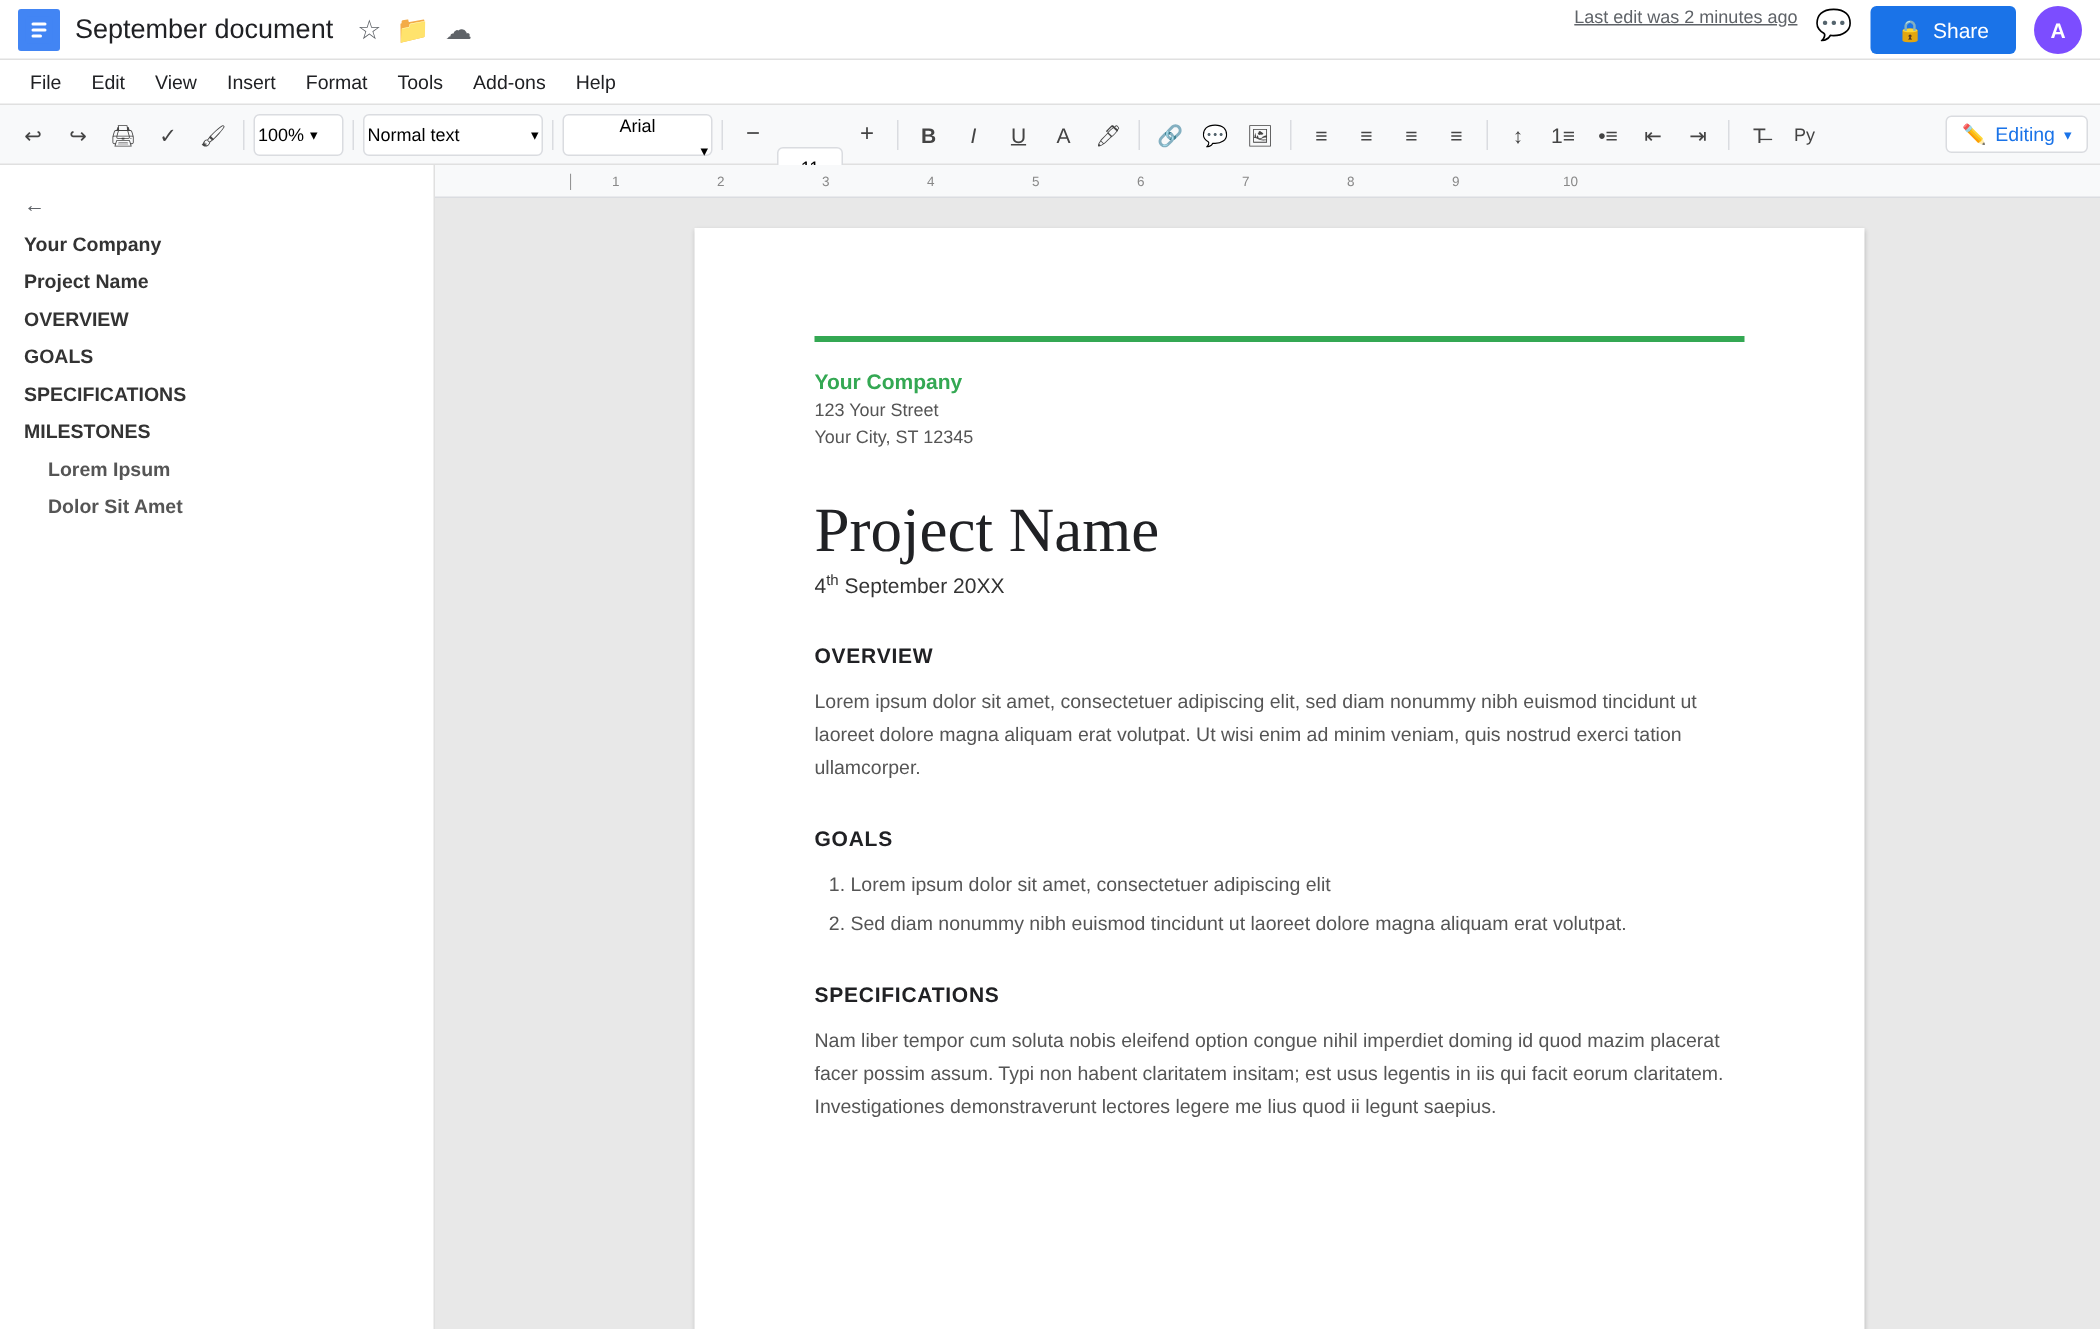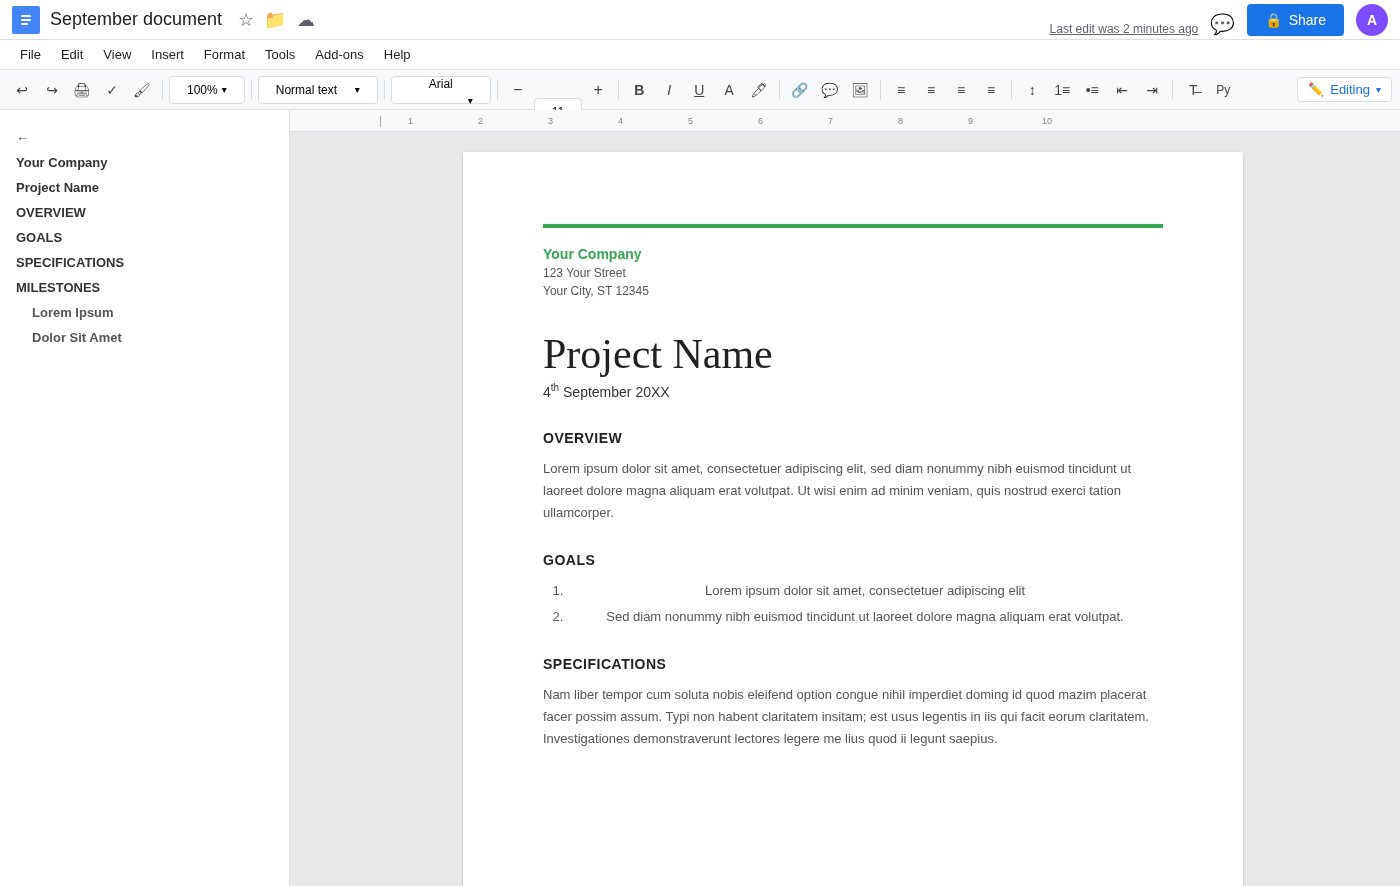--- a/index.html
+++ b/index.html
@@ -18,21 +18,21 @@
     .doc-icon {
       width: 28px; height: 28px;
       background: #4285f4;
       border-radius: 2px;
       display: flex; align-items: center; justify-content: center;
       color: white; font-size: 16px; flex-shrink: 0;
     }
     .title-bar-title { font-size: 18px; color: #202124; font-weight: 400; }
     .title-bar-icons { display: flex; gap: 10px; align-items: center; margin-left: 6px; }
     .title-bar-icon { color: #5f6368; font-size: 18px; cursor: pointer; }
-    .title-bar-right { margin-left: auto; display: flex; align-items: flex-end; gap: 12px; }
+    .title-bar-right { margin-left: auto; display: flex; align-items: flex-start; gap: 12px; }
     .chat-icon { color: #5f6368; font-size: 20px; cursor: pointer; }
     .share-btn {
       background: #1a73e8; color: white; border: none; border-radius: 4px;
       padding: 8px 18px; font-size: 14px; font-weight: 500; cursor: pointer;
       display: flex; align-items: center; gap: 6px;
     }
     .avatar {
       width: 32px; height: 32px; border-radius: 50%;
       background: #7c4dff; color: white;
       display: flex; align-items: center; justify-content: center;
@@ -67,21 +67,21 @@
     }
     .tb-btn {
       width: 28px; height: 28px;
       display: flex; align-items: center; justify-content: center;
       border-radius: 4px; cursor: pointer; font-size: 14px; color: #444;
       border: none; background: transparent;
     }
     .tb-separator { width: 1px; height: 20px; background: #dadce0; margin: 0 4px; }
     .tb-select {
       height: 28px; border: 1px solid #dadce0; border-radius: 4px;
-      background: white; font-size: 12px; padding: 0 17px; cursor: pointer;
+      background: white; font-size: 12px; padding: 0 2px; cursor: pointer;
       display: flex; align-items: center; gap: 4px; min-width: 80px;
     }
     .tb-select-font { min-width: 100px; flex-direction: column; }
     .tb-zoom { min-width: 60px; }
     .tb-font-size { min-width: 44px; text-align: center; margin-top: 44px; }
     .editing-btn {
       margin-left: auto; display: flex; align-items: center; gap: 6px;
       background: white; border: 1px solid #dadce0; border-radius: 4px;
       padding: 4px 10px; cursor: pointer; font-size: 13px; color: #1a73e8;
     }
@@ -172,21 +172,21 @@
       font-size: 14px; font-weight: 700; color: #202124;
       margin-top: 28px; margin-bottom: 12px; letter-spacing: 0.5px;
     }
     .section-body {
       font-size: 13px; color: #555; line-height: 1.7; margin-bottom: 8px;
     }
     .numbered-list {
       margin-left: 24px; margin-bottom: 8px;
     }
     .numbered-list li {
-      font-size: 13px; color: #555; line-height: 1.7; margin-bottom: 4px; text-align: center;
+      font-size: 13px; color: #555; line-height: 1.7; margin-bottom: 4px;
     }
   </style>
 </head>
 <body>
 
 <div class="title-bar">
   <div class="doc-icon">
     <svg width="18" height="18" viewBox="0 0 18 18" fill="none">
       <rect width="18" height="18" rx="2" fill="#4285f4"></rect>
       <rect x="4" y="4" width="10" height="2" rx="1" fill="white"></rect>

